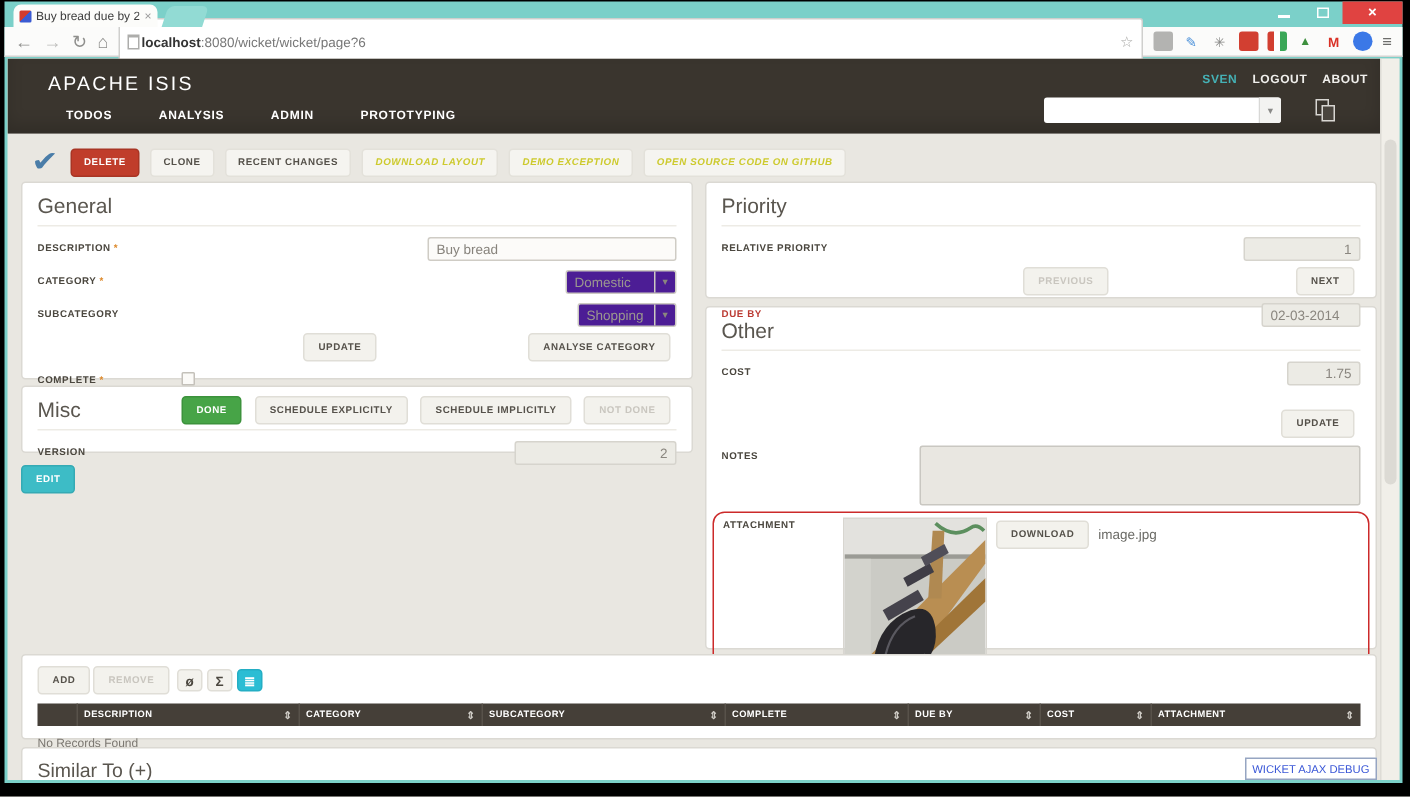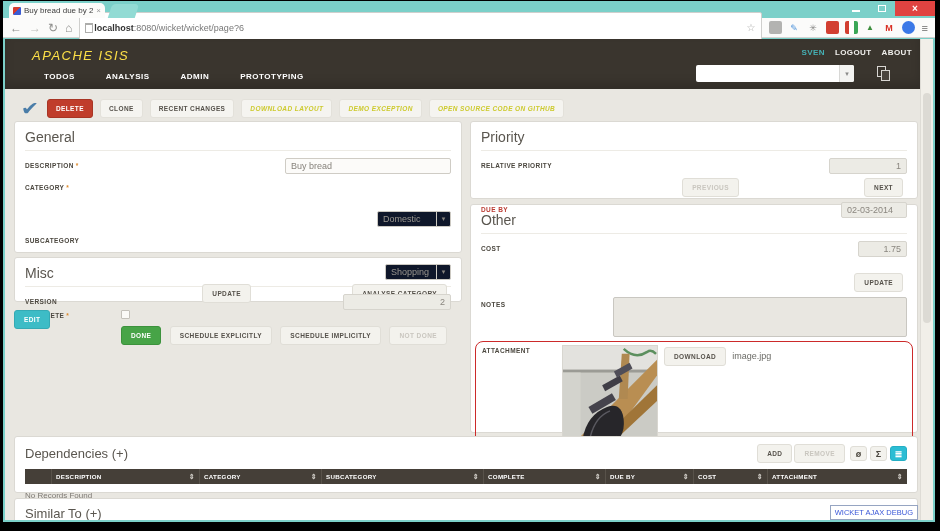--- a/index.html
+++ b/index.html
@@ -47,21 +47,21 @@
   .menu-ic { font-size:11px; color:#6d6d6b; }
 
   
   .page { position:absolute; left:2px; right:2px; top:38px; bottom:2px; background:#e9e7e1; overflow:hidden; }
   .scrollbar { position:absolute; right:0; top:0; bottom:0; width:13px; background:#f1efe9;
                border-left:1px solid #dedcd6; }
   .scroll-thumb { position:absolute; left:2px; right:2px; top:54px; height:230px; background:#dcdad4; border-radius:4px; }
 
   .app-header { position:absolute; left:0; right:13px; top:0; height:50px; background:#3a352e;
                 box-shadow:inset 0 -6px 10px rgba(0,0,0,0.15); }
-  .brand { position:absolute; left:27px; top:9px; color:#fde047; font-size:13px; letter-spacing:1.5px;font-style:italic; }
+  .brand { position:absolute; left:27px; top:9px; color:#ffffff; font-size:13px; letter-spacing:1.5px; }
   .app-menu { position:absolute; left:27px; bottom:8px; display:flex; gap:19px; }
   .app-menu .mi { font-size:8px; font-weight:bold; color:#fff; letter-spacing:0.5px;margin-left:12px; }
   .session { position:absolute; right:8px; top:9px; font-size:8px; font-weight:bold; letter-spacing:0.4px; display:flex; gap:10px; }
   .session .user { color:#45b1b5; }
   .session .lnk { color:#f0efec; }
   .hdr-select { position:absolute; right:66px; bottom:7px; width:158px; height:17px; background:#fff;
                 border-radius:2px; display:flex; }
   .hdr-select .val { flex:1; }
   .hdr-select .arr { width:15px; border-left:1px solid #d8d8d6; background:#f3f3f1; color:#8a8a88;
                      font-size:7px; display:flex; align-items:center; justify-content:center; border-radius:0 2px 2px 0; }
@@ -87,21 +87,21 @@
   .col-right { position:absolute; left:465px; top:82px; width:448px; }
   .row { display:flex; align-items:flex-start; margin-bottom:6px;justify-content:space-between; }
   .flabel { width:80px; flex:0 0 auto; font-size:6.5px; font-weight:bold; color:#4b473f;
             letter-spacing:0.4px; padding-top:4px; }
   .flabel .req { color:#dd8a2d; margin-left:2px; }
   .flabel.due { color:#bb3b33; }
   .tbox { height:16px; font-size:9px; color:#87837c; background:#fcfbf9; border:1px solid #cfccc5;
           border-radius:2px; padding:2px 5px; }
   .tbox.disabled { background:#ecebe5; border-color:#d6d4cd; color:#8a867f; }
   .tbox.num { text-align:right; }
-  .selbox { height:16px; background:#0f172a; border:1px solid #ccc9c2; border-radius:2px; display:flex;margin-top:31px; }
+  .selbox { height:16px; background:#4c1d95; border:1px solid #ccc9c2; border-radius:2px; display:flex; }
   .selbox .sval { font-size:9px; color:#9b978f; padding:2px 5px; flex:1; }
   .selbox .sarr { width:14px; border-left:1px solid #ccc9c2; font-size:7px; color:#8a867f;
                   display:flex; align-items:center; justify-content:center; }
   .btn { display:inline-block; font-size:6.5px; font-weight:bold; letter-spacing:0.4px; color:#55514a;
          background:#f3f2ed; border:1px solid #e0ded7; border-radius:3px; padding:5px 9px; margin-right:4px; }
   .btn.green { background:#47a447; border-color:#3c923c; color:#fff; }
   .btn.disabled { color:#c9c6bf; }
   .btn.teal { background:#3dbcc6; border-color:#35aab4; color:#fff; }
   .checkbox { width:9px; height:9px; border:1px solid #c4c1ba; background:#fbfaf7; border-radius:1px; margin:2px 0 5px; }
   .notes-box { width:294px; height:40px; background:#e9e7e1; border:1px solid #c9c7c1; border-radius:2px; }
@@ -318,21 +318,20 @@
           <div class="attach-side">
             <span class="btn" style="margin:0;">DOWNLOAD</span>
             <span class="fname">image.jpg</span>
           </div>
         </div>
       </div>
     </div>
 
     <div class="panel deps">
       <div class="sec-head">
-        <h2>Dependencies (+)</h2>
         <span class="btn" style="margin-right:2px;">ADD</span>
         <span class="btn disabled" style="margin-right:2px;">REMOVE</span>
         <span class="icon-btn">ø</span>
         <span class="icon-btn">Σ</span>
         <span class="icon-btn active">≣</span>
       </div>
       <div class="dep-table">
         <div class="th" style="width:26px;">
             <span class="lab"></span>
           </div>

